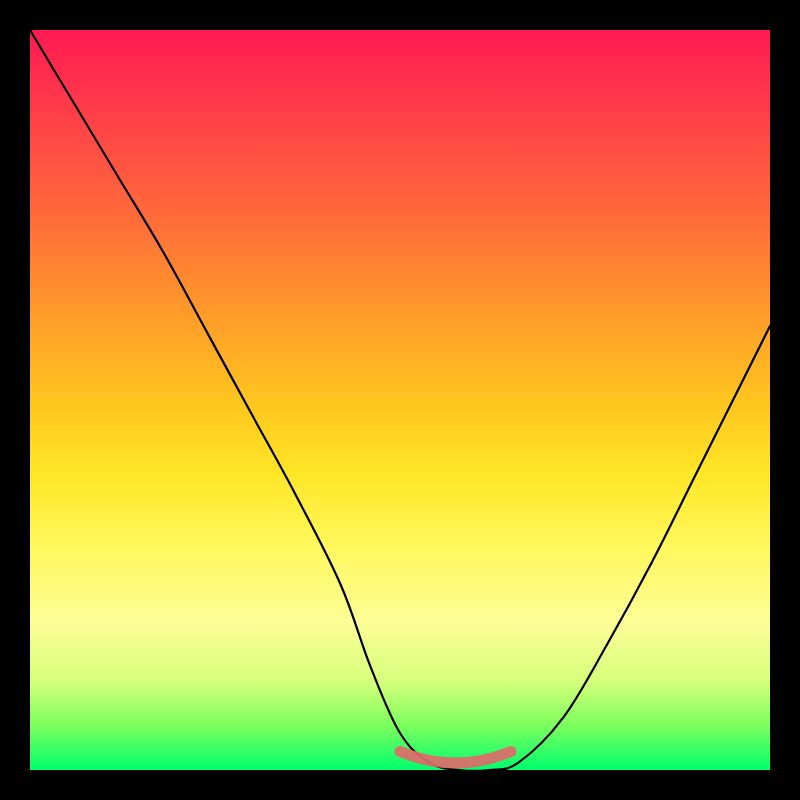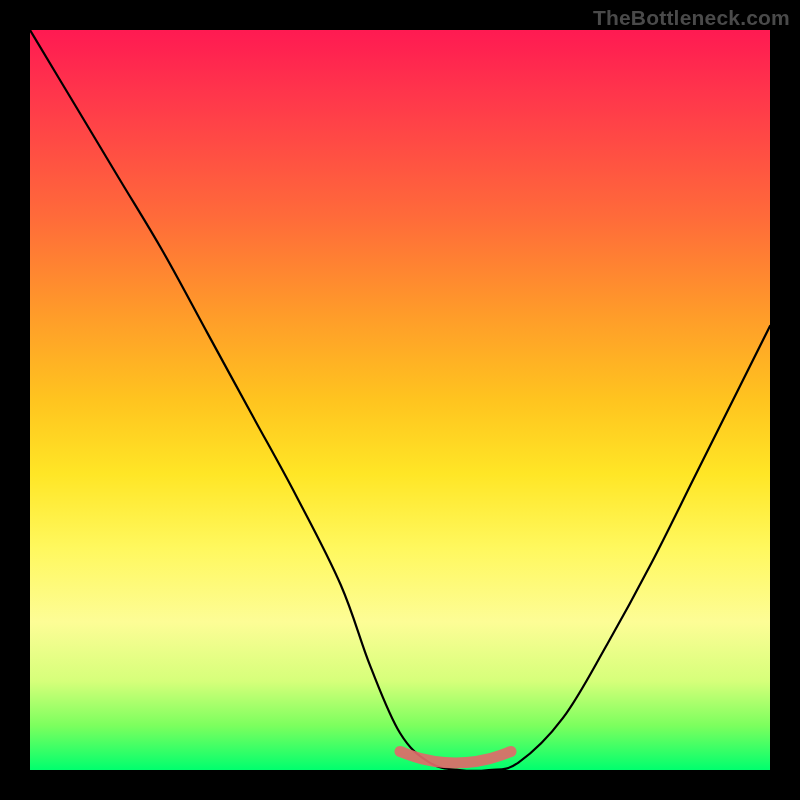--- a/index.html
+++ b/index.html
@@ -53,21 +53,20 @@
     top: 0;
     width: 740px;
     height: 740px;
     z-index: 2;
   }
 </style>
 </head>
 <body>
 
 <div class="frame">
-  <div class="watermark">TheBottleneck.com</div>
   <div class="plot">
     <svg class="curve" viewBox="0 0 740 740" preserveAspectRatio="none">
       <g id="curve-group">
           <path d="M 0 0 C 7.991999999999999 13.32, 28.416 47.36, 44.4 74 C 60.384 100.64, 72.816 121.36, 88.8 148 C 104.78399999999999 174.64, 117.216 194.028, 133.2 222 C 149.184 249.972, 161.61599999999999 274.096, 177.6 303.40000000000003 C 193.584 332.70400000000006, 206.016 355.49600000000004, 222 384.8 C 237.984 414.104, 250.41599999999997 435.56399999999996, 266.4 466.2 C 282.38399999999996 496.836, 297.48 524.364, 310.8 555 C 324.12 585.636, 329.744 609.76, 340.40000000000003 636.4 C 351.05600000000004 663.04, 359.344 685.684, 370 703 C 380.656 720.316, 388.944 725.94, 399.6 732.6 C 410.25600000000003 739.26, 418.544 738.668, 429.2 740 C 439.856 741.332, 448.144 741.332, 458.8 740 C 469.456 738.668, 475.08000000000004 741.924, 488.40000000000003 732.6 C 501.72 723.2760000000001, 516.8159999999999 709.5120000000001, 532.8 688.2 C 548.784 666.888, 561.216 642.172, 577.2 614.2 C 593.1840000000001 586.2280000000001, 605.616 563.4359999999999, 621.6 532.8 C 637.5840000000001 502.16399999999993, 650.016 475.968, 666 444 C 681.984 412.032, 697.0799999999999 381.84, 710.4 355.2 C 723.72 328.56, 734.672 306.656, 740 296" fill="none" stroke="#000000" stroke-width="2.2" stroke-linecap="round" stroke-linejoin="round"></path>
         </g>
       <g id="band-group">
           <path d="M 370 721.5 C 373.996 722.832, 384.208 726.9019999999999, 392.20000000000005 728.9 C 400.19200000000006 730.898, 406.4080000000001 731.934, 414.40000000000003 732.6 C 422.392 733.2660000000001, 428.60799999999995 733.2660000000001, 436.59999999999997 732.6 C 444.592 731.934, 450.808 730.898, 458.8 728.9 C 466.79200000000003 726.9019999999999, 477.004 722.832, 481 721.5" fill="none" stroke="#e06a6a" stroke-width="11" stroke-linecap="round" stroke-linejoin="round" opacity="0.92"></path>
         </g>
     </svg>
   </div>

